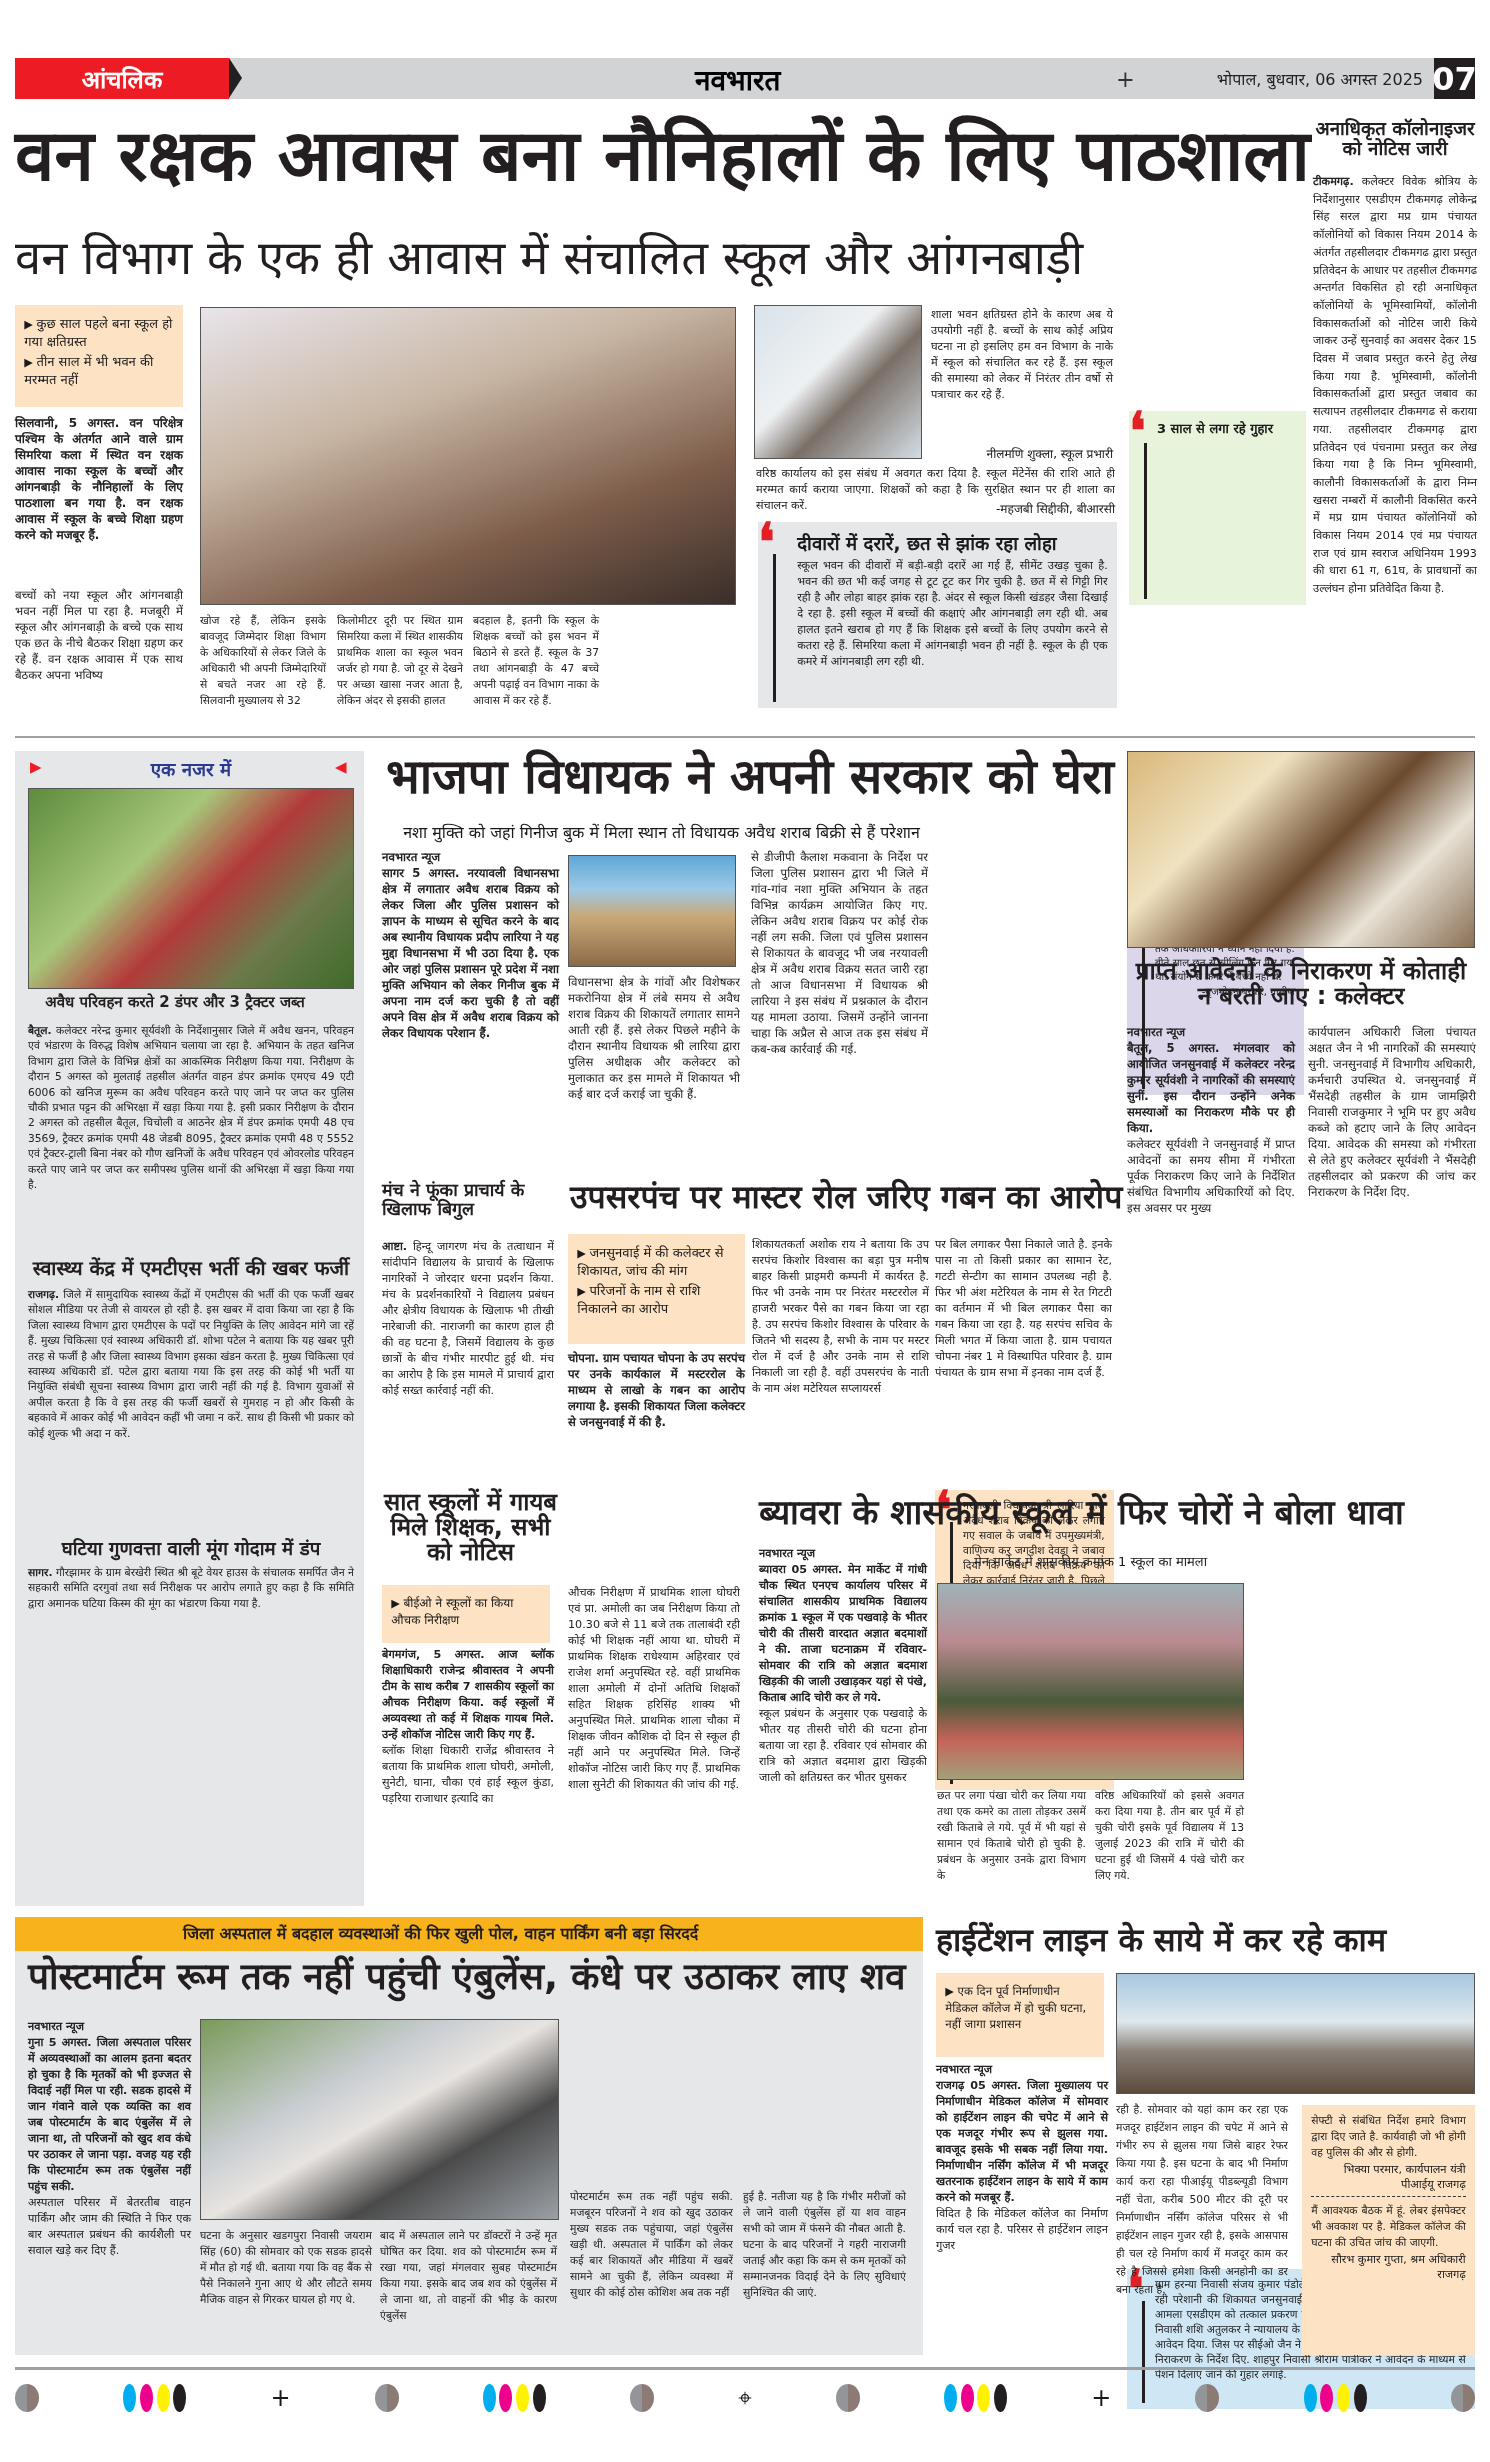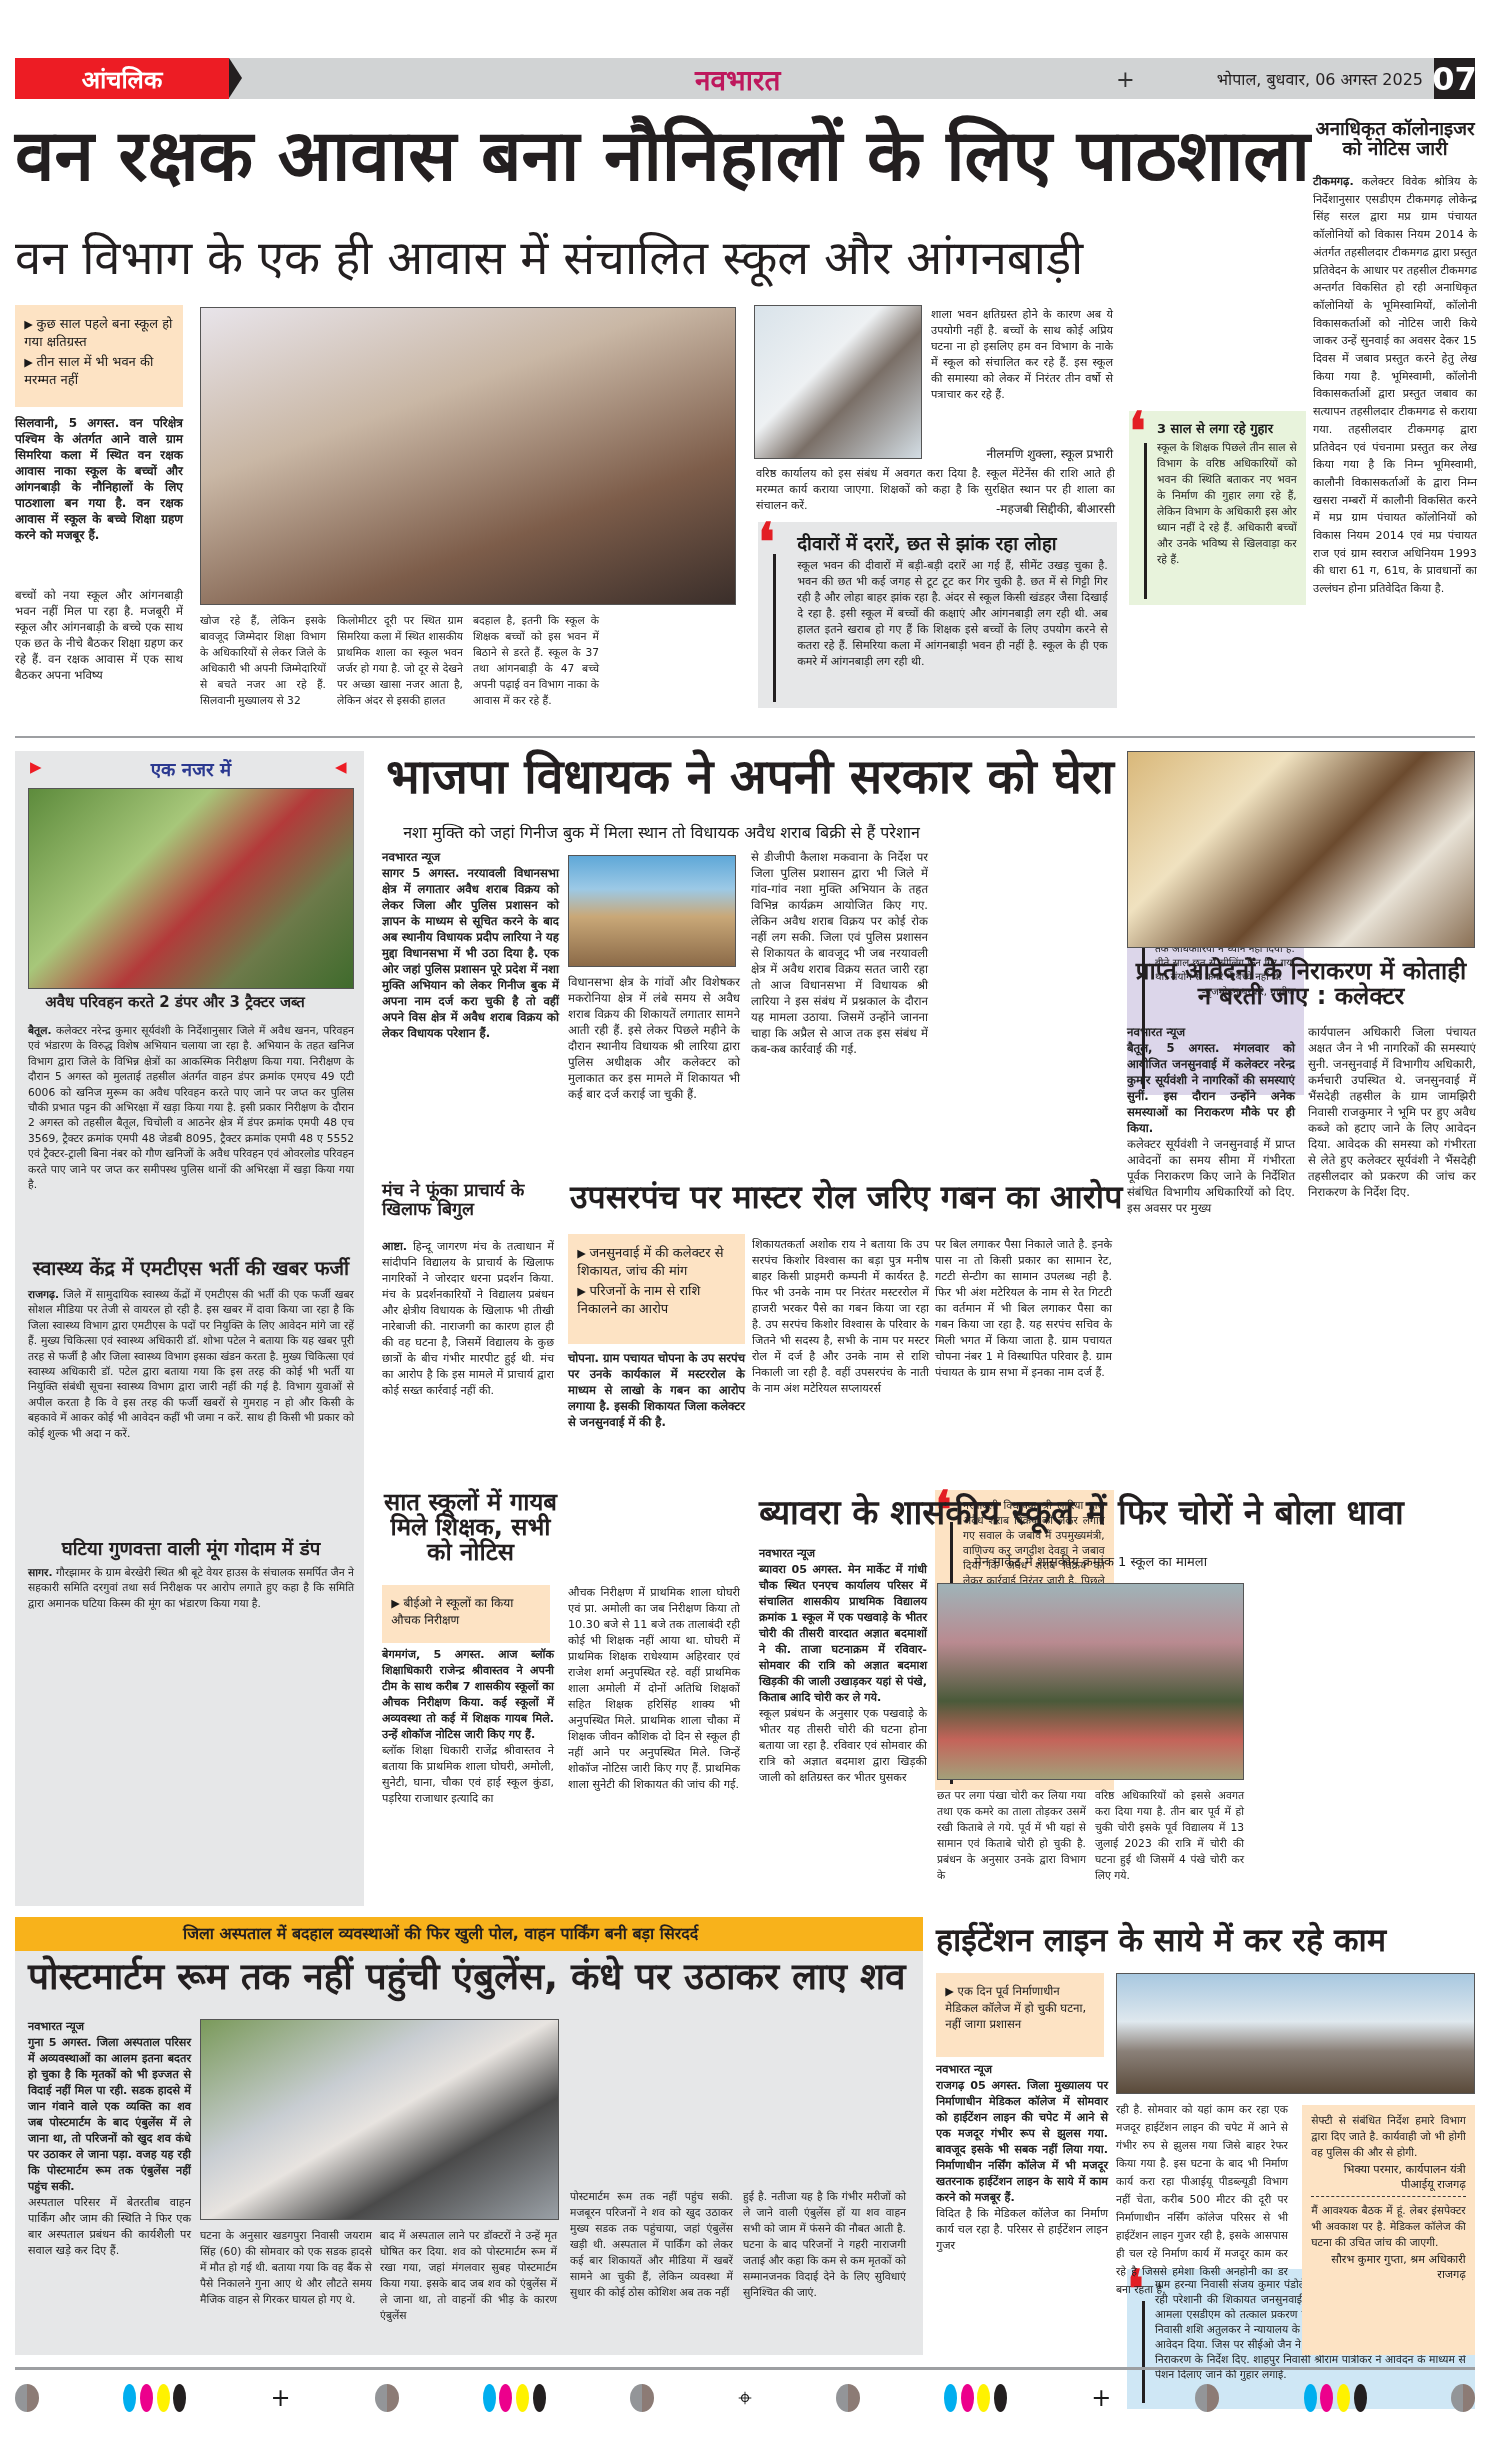--- a/index.html
+++ b/index.html
@@ -1,21 +1,21 @@
 <!DOCTYPE html>
 <html style="font-size:15px"><head>
 <meta charset="utf-8">
 <style>
 *{box-sizing:border-box;margin:0;padding:0}
 body{width:1490px;height:2462px;background:#fff;font-family:"DejaVu Sans",sans-serif;color:#1a1a1a;position:relative;overflow:hidden}
 .abs{position:absolute}
 .hdr{left:15px;top:58px;width:1460px;height:41px;background:#d1d3d4;display:flex;align-items:center}
 .sec{background:#ed1c24;color:#fff;font-weight:bold;font-size:24px;width:214px;height:41px;display:flex;align-items:center;justify-content:center;position:relative}
 .sec:after{content:"";position:absolute;right:-13px;top:0;border-left:13px solid #231f20;border-top:20.5px solid transparent;border-bottom:20.5px solid transparent}
-.mast{position:absolute;left:680px;font-size:28px;font-weight:bold;color:#be185d}
+.mast{position:absolute;left:680px;font-size:28px;font-weight:bold;color:#000000}
 .hdate{position:absolute;right:52px;font-size:16px;color:#231f20}
 .pno{position:absolute;right:0;top:0;width:41px;height:41px;background:#231f20;color:#fff;font-size:32px;font-weight:bold;display:flex;align-items:center;justify-content:center}
 .plus{position:absolute;left:1101px;font-size:22.4px;color:#333}
 .big{font-weight:bold;color:#231f20;line-height:1.05}
 .t{font-size:11.6px;line-height:16px;text-align:justify;color:#222}
 .tb{font-weight:bold}
 .box{padding:7.5px 9.3px}
 .peach{background:#fde3c4}
 .green{background:#e8f3dc}
 .lav{background:#dcd6ea}
@@ -72,21 +72,20 @@
   <span class="qm">❛</span>
     <span class="bar"></span>
   <div class="bh" style="font-size:18.6px;margin-left:11.2px">दीवारों में दरारें, छत से झांक रहा लोहा</div>
   <div class="t" style="font-size:11.2px;margin-left:11.2px">स्कूल भवन की दीवारों में बड़ी-बड़ी दरारें आ गई हैं, सीमेंट उखड़ चुका है. भवन की छत भी कई जगह से टूट टूट कर गिर चुकी है. छत में से गिट्टी गिर रही है और लोहा बाहर झांक रहा है. अंदर से स्कूल किसी खंडहर जैसा दिखाई दे रहा है. इसी स्कूल में बच्चों की कक्षाएं और आंगनबाड़ी लग रही थी. अब हालत इतने खराब हो गए हैं कि शिक्षक इसे बच्चों के लिए उपयोग करने से कतरा रहे हैं. सिमरिया कला में आंगनबाड़ी भवन ही नहीं है. स्कूल के ही एक कमरे में आंगनबाड़ी लग रही थी.</div>
 </div>
 
 <div class="abs box green quote" style="left:1129px;top:225px;width:177px;height:194px">
   <span class="qm">❛</span>
     <span class="bar"></span>
   <div class="bh" style="font-size:13px">3 साल से लगा रहे गुहार</div>
-  <div class="t" style="font-size:10.7px">स्कूल के शिक्षक पिछले तीन साल से विभाग के वरिष्ठ अधिकारियों को भवन की स्थिति बताकर नए भवन के निर्माण की गुहार लगा रहे हैं, लेकिन विभाग के अधिकारी इस ओर ध्यान नहीं दे रहे हैं. अधिकारी बच्चों और उनके भविष्य से खिलवाड़ा कर रहे हैं.</div>
 </div>
 <div class="abs box lav quote" style="left:1127px;top:428px;width:177px;height:287px">
   <span class="qm">❛</span>
     <span class="bar"></span>
   <div class="t" style="font-size:10.2px;line-height:14px">स्कूल तथा आंगनबाड़ी के बच्चों को वन विभाग के आवास में बिठाकर पढ़ाया जा रहा है. स्कूल का भवन खतरनाक होने से इसके बच्चों को नहीं बिठा रहे है.</div>
   <div class="sig" style="font-size:10.2px">-द्रौपदी उइके, आंगनबाड़ी कार्यकर्ता</div>
   <div class="t" style="font-size:10.2px;line-height:14px">पिछले तीन साल से स्कूल भवन जर्जर है. इसका आवेदन हम निरंतर वरिष्ठ अधिकारियों को दे रहे हैं, लेकिन अभी तक अधिकारियों ने ध्यान नहीं दिया है. बीते साल छत से सीलिंग फेन गिर गया था. संयोग से कमरे में बच्चे नहीं थे.</div>
   <div class="sig" style="font-size:10.2px">-बृजमोहन बरकरे, ग्रामीण</div>
 </div>
 

